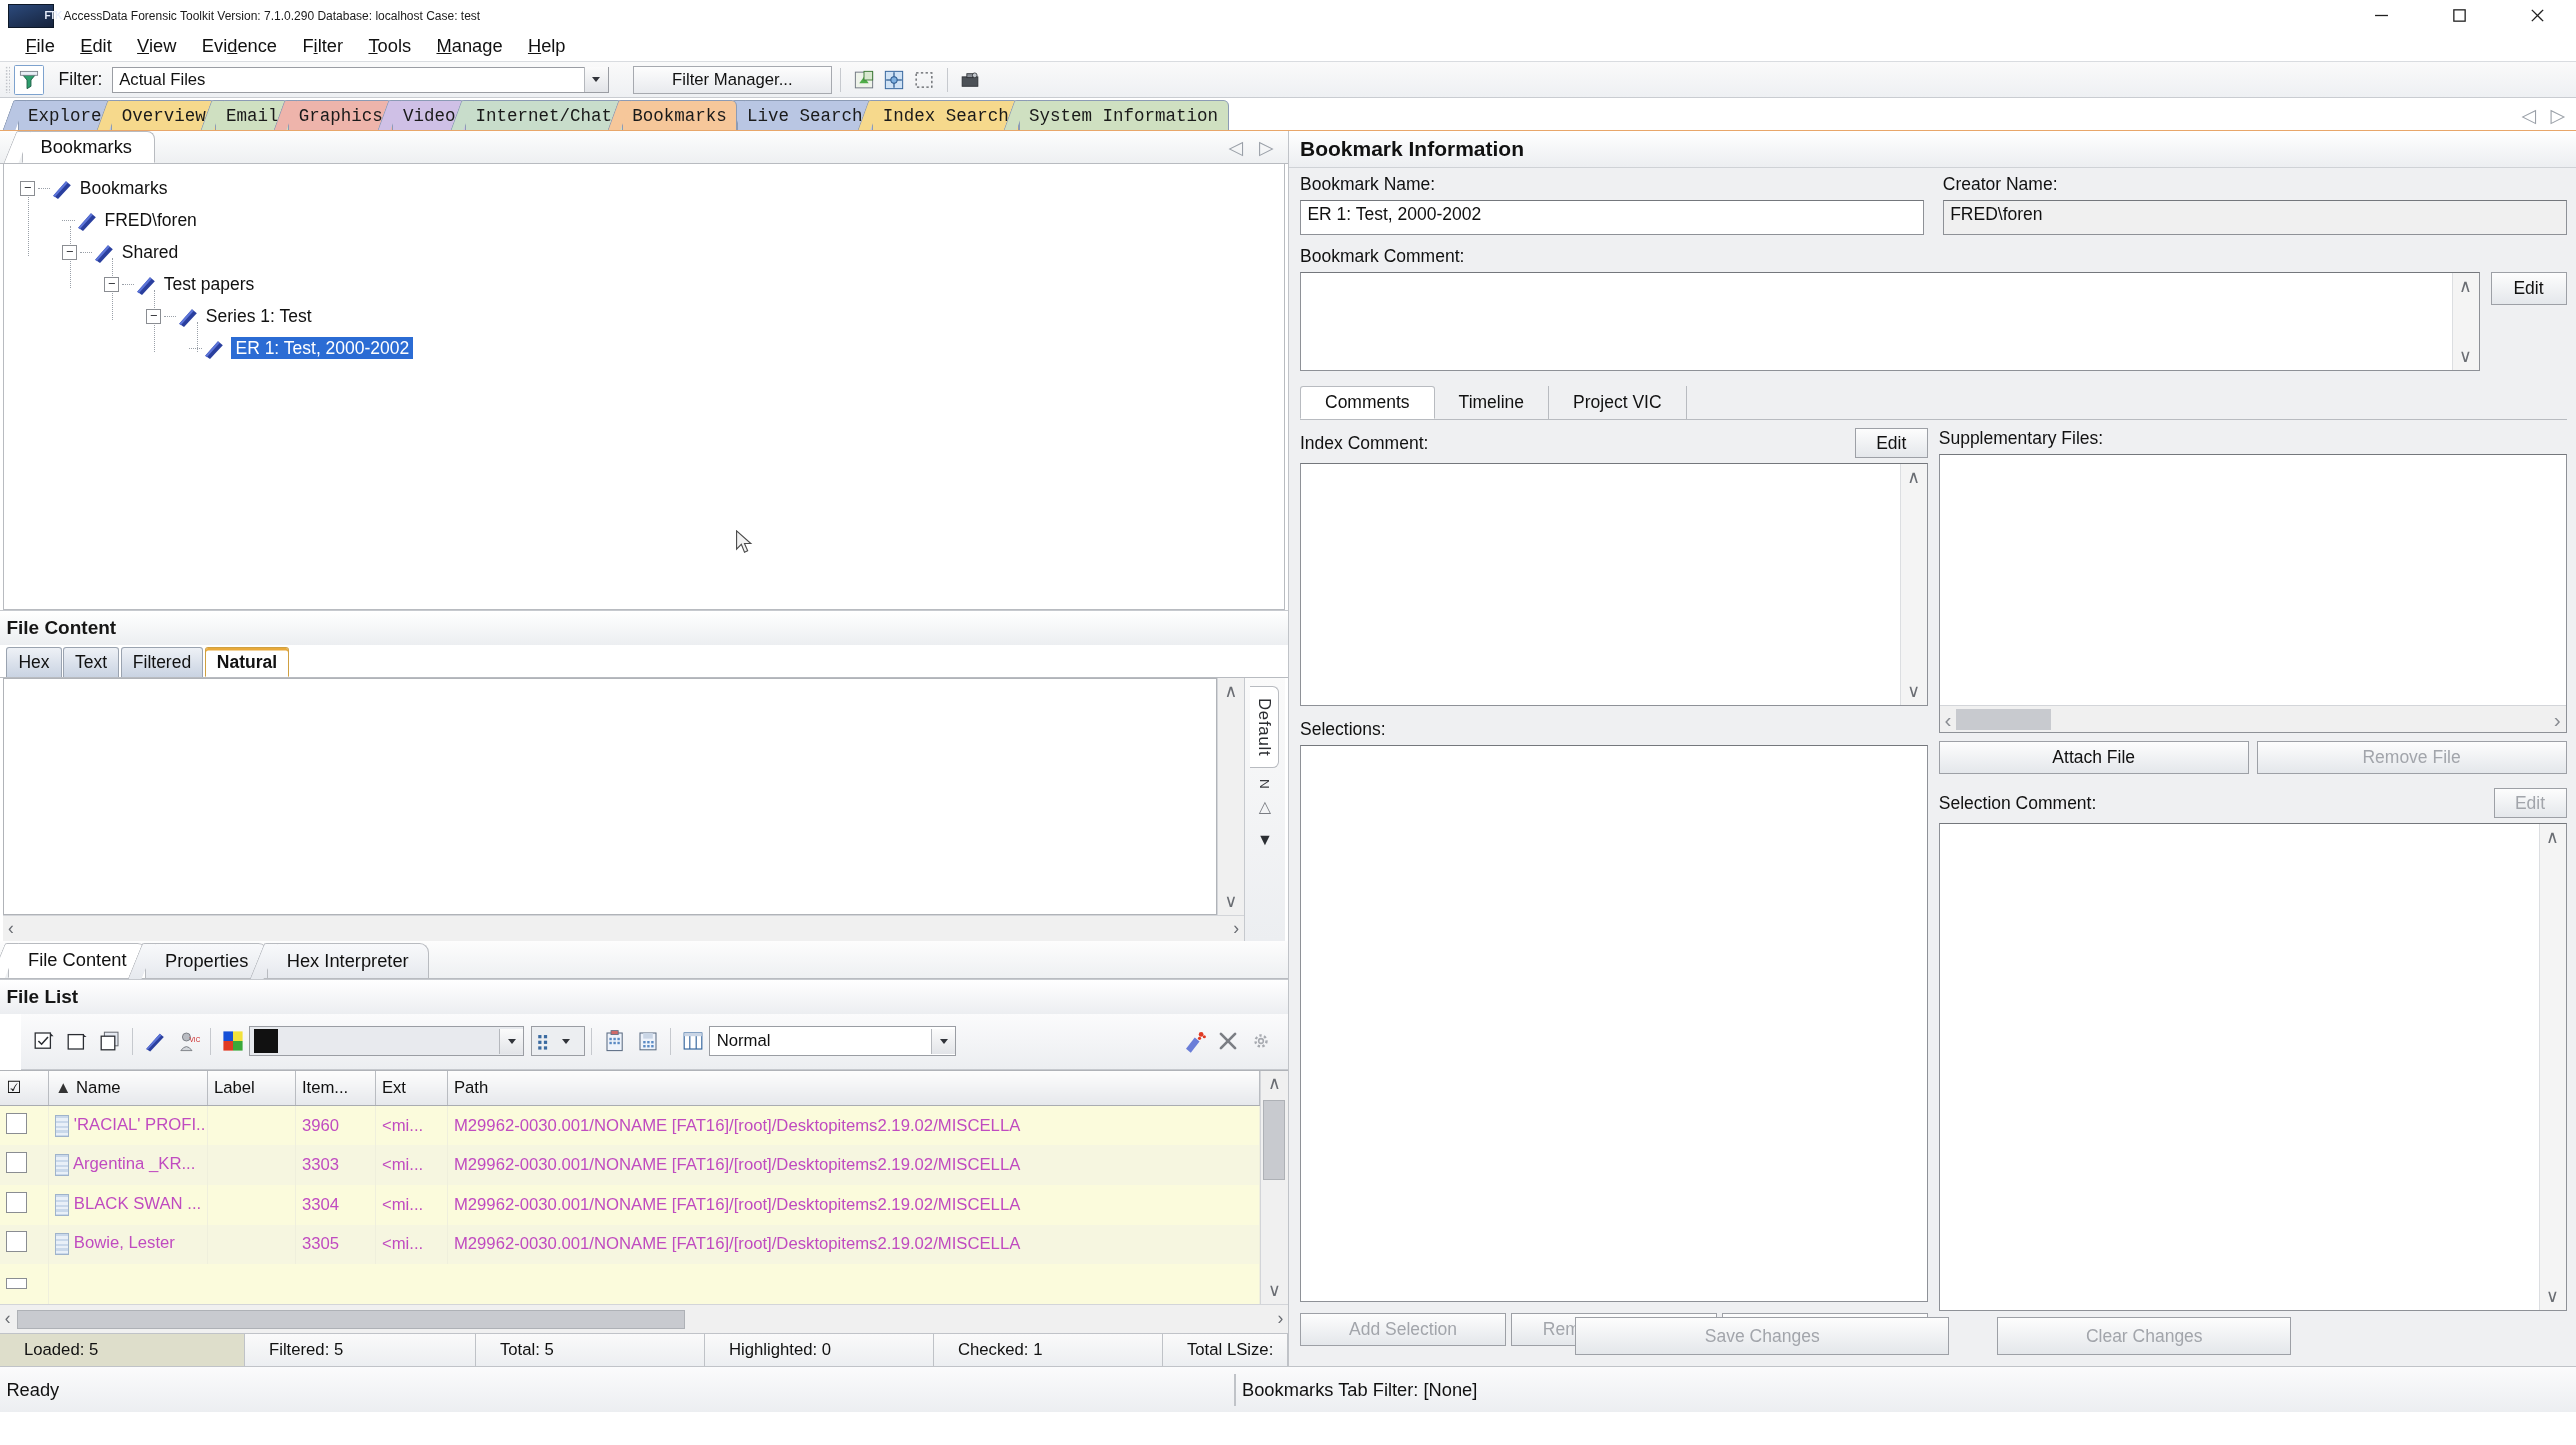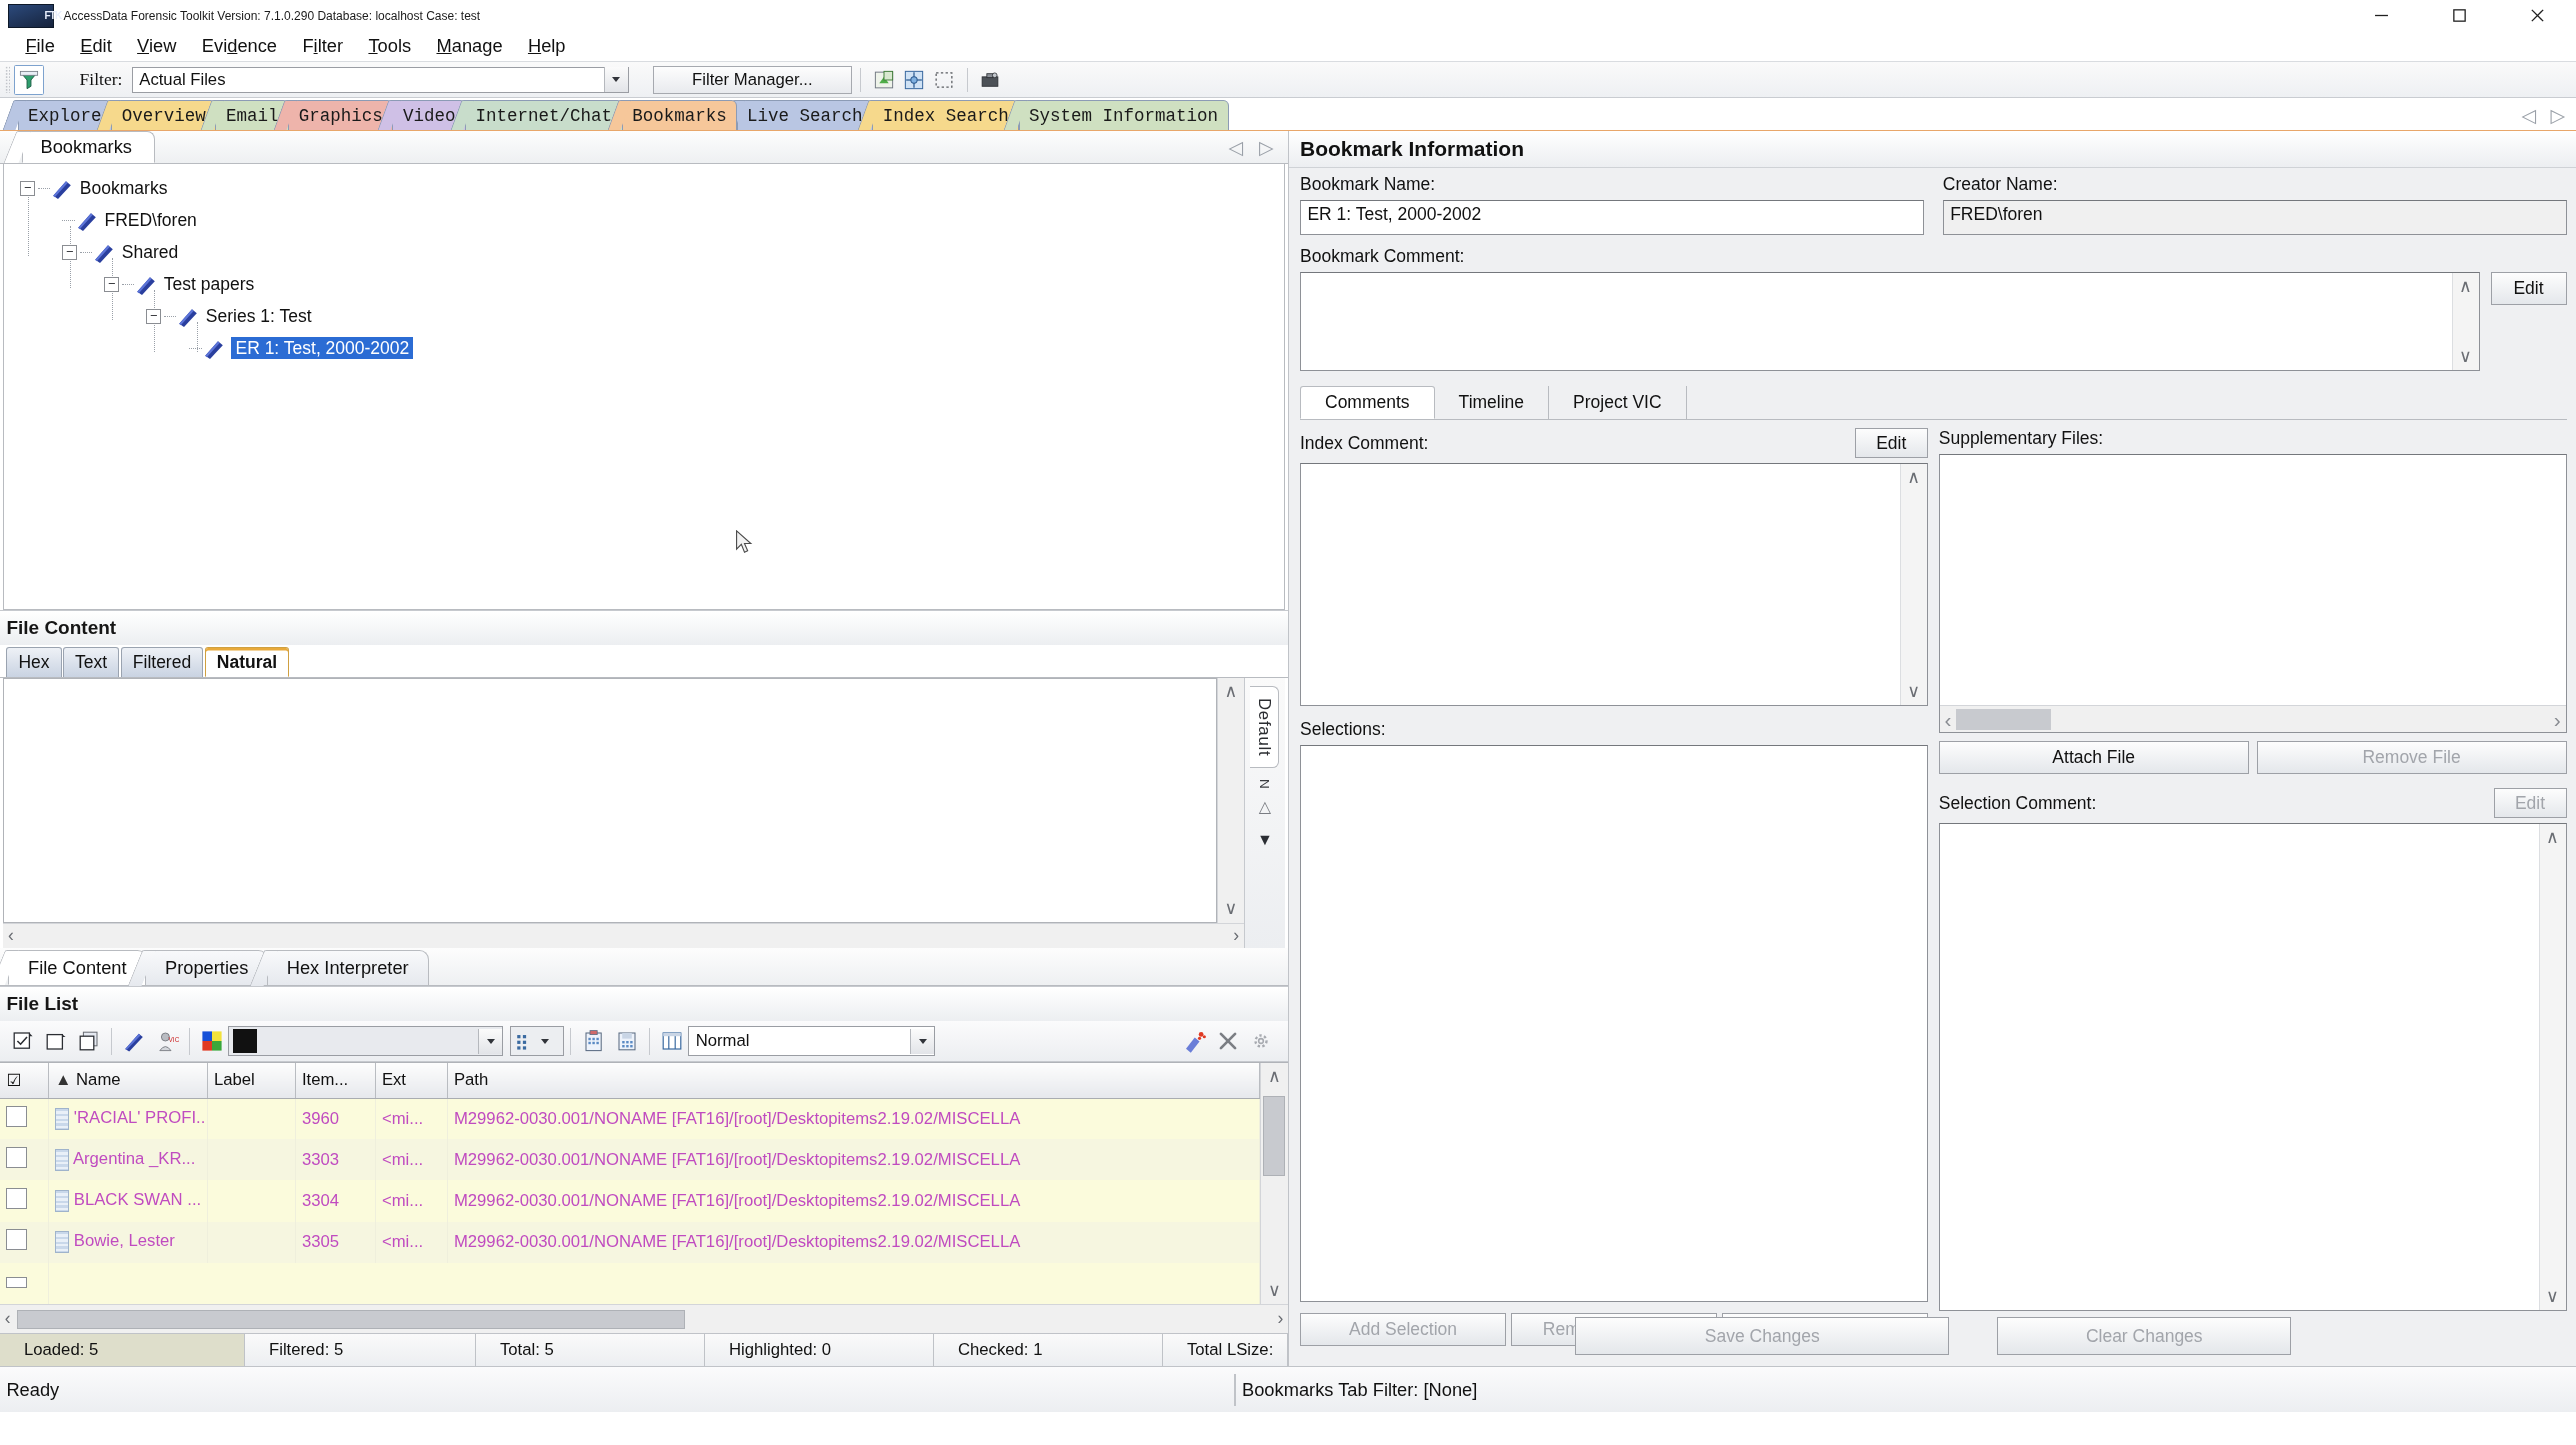--- a/index.html
+++ b/index.html
@@ -51,21 +51,21 @@
   }
   .grip { width:5.6px; height:27px;
     background-image: radial-gradient(#b9bcc2 38%, transparent 40%);
     background-size: 3.2px 3.2px; opacity:.85; margin-right:3.2px; }
   .tb-btn {
     width:30px; height:30px; display:flex; align-items:center; justify-content:center;
     border:0.8px solid transparent; border-radius:1.6px;
   }
   .tb-btn.active { border:0.8px solid #7da2ce; background:#ffffff; }
   .tb-sep { width:0.8px; height:24px; background:#c6c9ce; margin:0 8px; }
-  .filter-label { font-size:17.5px; color:#111; margin-left:36px; margin-right:9.5px;font-family:Liberation Serif, serif; }
+  .filter-label { font-size:17.5px; color:#111; margin-left:15px; margin-right:9.5px; }
   .combo {
     height:26px; background:#fff; border:0.8px solid #9a9da3;
     display:flex; align-items:center; position:relative;
   }
   .combo .val { font-size:16.7px; color:#111; padding-left:6.4px; flex:1; overflow:hidden; white-space:nowrap;}
   .combo .arrow {
     width:24px; height:25px; background:linear-gradient(#fbfbfb,#e2e4e8);
     border-left:0.8px solid #b5b8bd; display:flex; align-items:center; justify-content:center;
   }
   .caret-down { width:0;height:0;border-left:4.8px solid transparent;border-right:4.8px solid transparent;border-top:5.6px solid #31343a; }
@@ -177,22 +177,22 @@
           color:#111; border:0.8px solid #b8bbc0; border-bottom:none; border-radius:2.4px 9.5px 0 0;
           margin-right:-1.6px; background:linear-gradient(#f8f9fb,#e6e9ee); position:relative;}
   .btab.active { background:#fff; border-bottom:0.8px solid #fff; }
   .btab::before{
     content:""; position:absolute; left:-11px; top:-0.8px; bottom:-0.8px; width:12.7px;
     background:inherit; border-left:0.8px solid #b8bbc0; border-top:0.8px solid #b8bbc0;
     transform:skewX(-22deg); border-radius:2.4px 0 0 0;
   }
 
   
-  .fl-toolbar { height:41px; display:flex; align-items:center; padding-left:6.4px;
-                background:linear-gradient(#fbfbfc,#eceef1); border-bottom:0.8px solid #c6c9ce;}
+  .fl-toolbar { height:56px; display:flex; align-items:center; padding-left:6.4px;
+                background:linear-gradient(#fbfbfc,#eceef1); border-bottom:0.8px solid #c6c9ce;margin-left:21px;}
   .fl-ibtn { width:33px; height:33px; display:flex; align-items:center; justify-content:center;
              border:0.8px solid transparent; border-radius:1.6px;}
   .table-wrap { flex:1; display:flex; flex-direction:column; overflow:hidden; border-top:0.8px solid #b0b3b8;}
   table.flist { border-collapse:collapse; width:100%; table-layout:fixed; }
   table.flist th {
     height:35px; font-size:16.7px; font-weight:normal; color:#101010; text-align:left;
     background:linear-gradient(#fdfdfd,#e6e8ec);
     border-right:0.8px solid #b9bcc1; border-bottom:0.8px solid #a9acb1;
     padding:0 6.4px; white-space:nowrap; overflow:hidden;
   }

